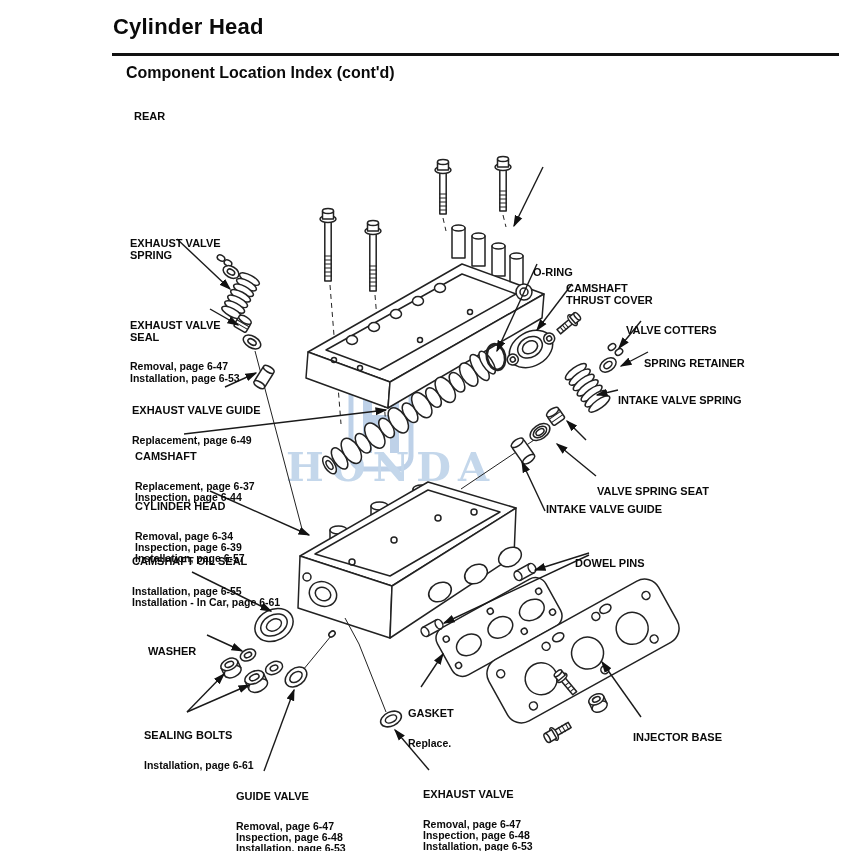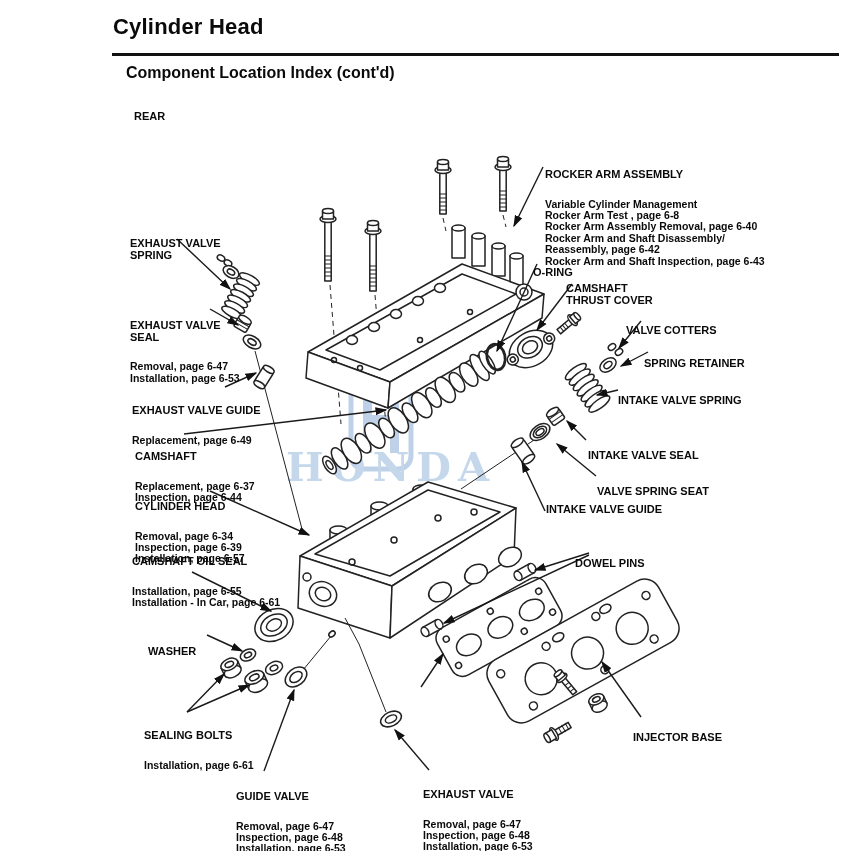--- a/index.html
+++ b/index.html
@@ -385,29 +385,20 @@
       <line class="ld" x1="618" y1="390" x2="597" y2="395" marker-end="url(#arw)"></line>
       <line class="ld" x1="586" y1="440" x2="567" y2="421" marker-end="url(#arw)"></line>
       <line class="ld" x1="596" y1="476" x2="557" y2="444" marker-end="url(#arw)"></line>
       <line class="ld" x1="545" y1="511" x2="522" y2="462" marker-end="url(#arw)"></line>
       <line class="ld" x1="589" y1="553" x2="535" y2="570" marker-end="url(#arw)"></line>
       <line class="ld" x1="589" y1="555" x2="444" y2="623" marker-end="url(#arw)"></line>
       <line class="ld" x1="641" y1="717" x2="602" y2="662" marker-end="url(#arw)"></line>
     </g>
   </svg>
 
-  <div class="lbl" style="left:545px;top:151px;">
-    <div class="t">ROCKER ARM ASSEMBLY</div>
-    <div class="d">Variable Cylinder Management
-Rocker Arm Test , page 6-8
-Rocker Arm Assembly Removal, page 6-40
-Rocker Arm and Shaft Disassembly/
-Reassembly, page 6-42
-Rocker Arm and Shaft Inspection, page 6-43</div>
-  </div>
 
   <div class="lbl" style="left:130px;top:220px;">
     <div class="t">EXHAUST VALVE
 SPRING</div>
   </div>
 
   <div class="lbl" style="left:130px;top:302px;">
     <div class="t">EXHAUST VALVE
 SEAL</div>
     <div class="d">Removal, page 6-47
@@ -454,20 +445,24 @@
 Installation, page 6-53</div>
   </div>
 
   <div class="lbl" style="left:423px;top:771px;">
     <div class="t">EXHAUST VALVE</div>
     <div class="d">Removal, page 6-47
 Inspection, page 6-48
 Installation, page 6-53</div>
   </div>
 
+  <div class="lbl" style="left:408px;top:690px;">
+    <div class="t">GASKET</div>
+    <div class="d">Replace.</div>
+  </div>
 
   <div class="lbl" style="left:533px;top:249px;">
     <div class="t">O-RING</div>
   </div>
 
   <div class="lbl" style="left:566px;top:265px;">
     <div class="t">CAMSHAFT
 THRUST COVER</div>
   </div>
 
@@ -476,23 +471,20 @@
   </div>
 
   <div class="lbl" style="left:644px;top:340px;">
     <div class="t">SPRING RETAINER</div>
   </div>
 
   <div class="lbl" style="left:618px;top:377px;">
     <div class="t">INTAKE VALVE SPRING</div>
   </div>
 
-  <div class="lbl" style="left:588px;top:432px;">
-    <div class="t">INTAKE VALVE SEAL</div>
-  </div>
 
   <div class="lbl" style="left:597px;top:468px;">
     <div class="t">VALVE SPRING SEAT</div>
   </div>
 
   <div class="lbl" style="left:546px;top:486px;">
     <div class="t">INTAKE VALVE GUIDE</div>
   </div>
 
   <div class="lbl" style="left:575px;top:540px;">

